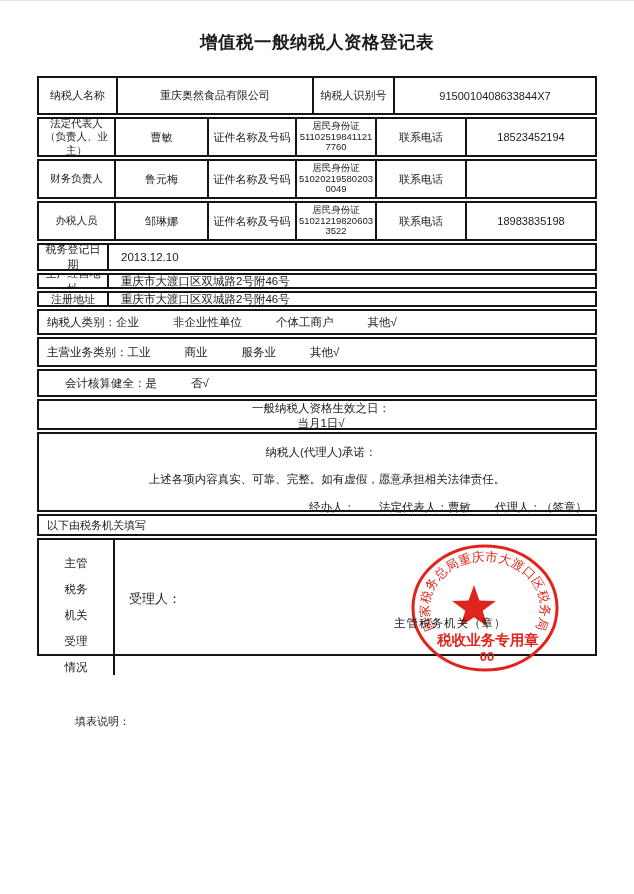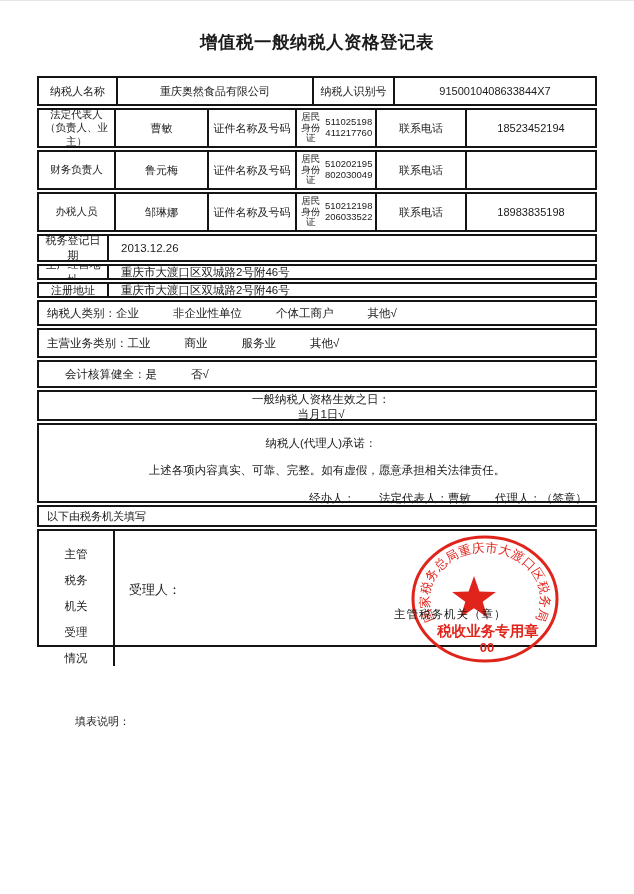--- a/index.html
+++ b/index.html
@@ -15,24 +15,24 @@
 
   .form { position:absolute; left:37px; top:76px; width:560px;
           display:flex; flex-direction:column; gap:2px; }
   .box { border:2px solid #141414; background:#fff; }
   .grid { display:grid; }
 
   .c { border-right:2px solid #141414; display:flex; align-items:center;
        justify-content:center; text-align:center; font-size:11px; padding:0 2px; overflow:hidden; }
   .c.last { border-right:none; }
 
-  .s1 { grid-template-columns:79px 196px 81px auto; height:30px; }
+  .s1 { grid-template-columns:79px 196px 81px auto; height:39px; }
   .s2 { grid-template-columns:77px 93px 88px 80px 90px auto; height:40px; }
   .role { font-size:10.5px; line-height:1.25; }
-  .cert { flex-direction:row; font-size:9.5px; line-height:1.15; padding:0 1px; }
+  .cert { flex-direction:column; font-size:9.5px; line-height:1.15; padding:0 1px; }
   .certno { word-break:break-all; }
 
   .s3 { grid-template-columns:70px auto; height:28px; }
   .s4, .s5 { grid-template-columns:70px auto; height:16px; }
   .vleft { justify-content:flex-start; padding-left:12px; font-size:11.5px; border-right:none; }
 
   .optrow { display:flex; align-items:center; padding-left:8px; font-size:11.5px; }
   .s6 { height:26px; } .s7 { height:30px; } .s8 { height:28px;padding-left:26px; } .s9 { height:31px;flex-direction:column; }
   .opt { margin-left:34px; }
   .opt.first { margin-left:0; }
@@ -108,21 +108,21 @@
     <div class="c cert">
       <div>居民身份证</div>
       <div class="certno">510212198206033522</div>
     </div>
     <div class="c">联系电话</div>
     <div class="c last">18983835198</div>
   </div>
 
   <div class="box grid s3">
     <div class="c">税务登记日期</div>
-    <div class="c vleft">2013.12.26</div>
+    <div class="c vleft">2013.12.10</div>
   </div>
 
   <div class="box grid s4">
     <div class="c">生产经营地址</div>
     <div class="c vleft">重庆市大渡口区双城路2号附46号</div>
   </div>
 
   <div class="box grid s5">
     <div class="c">注册地址</div>
     <div class="c vleft">重庆市大渡口区双城路2号附46号</div>

